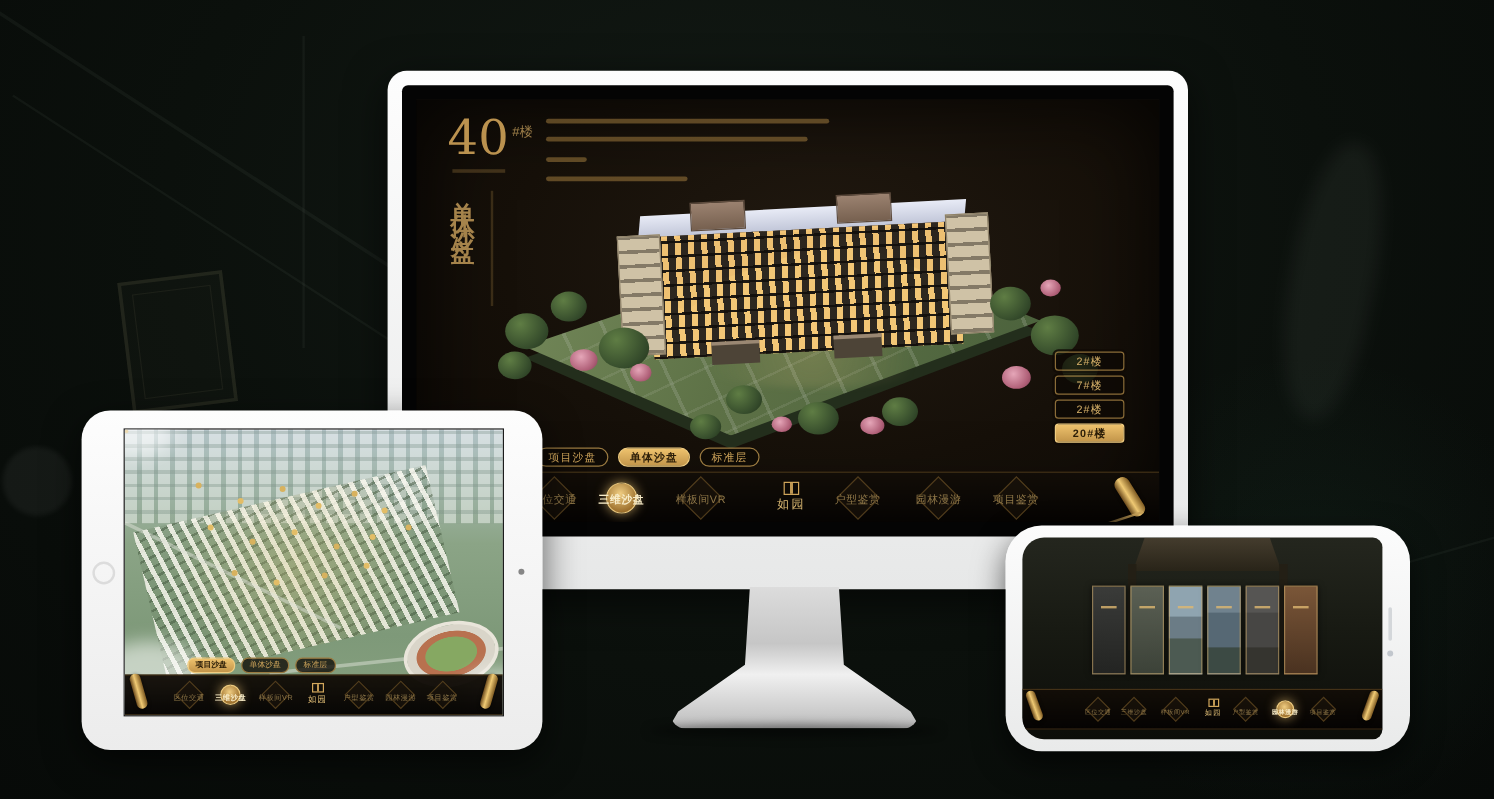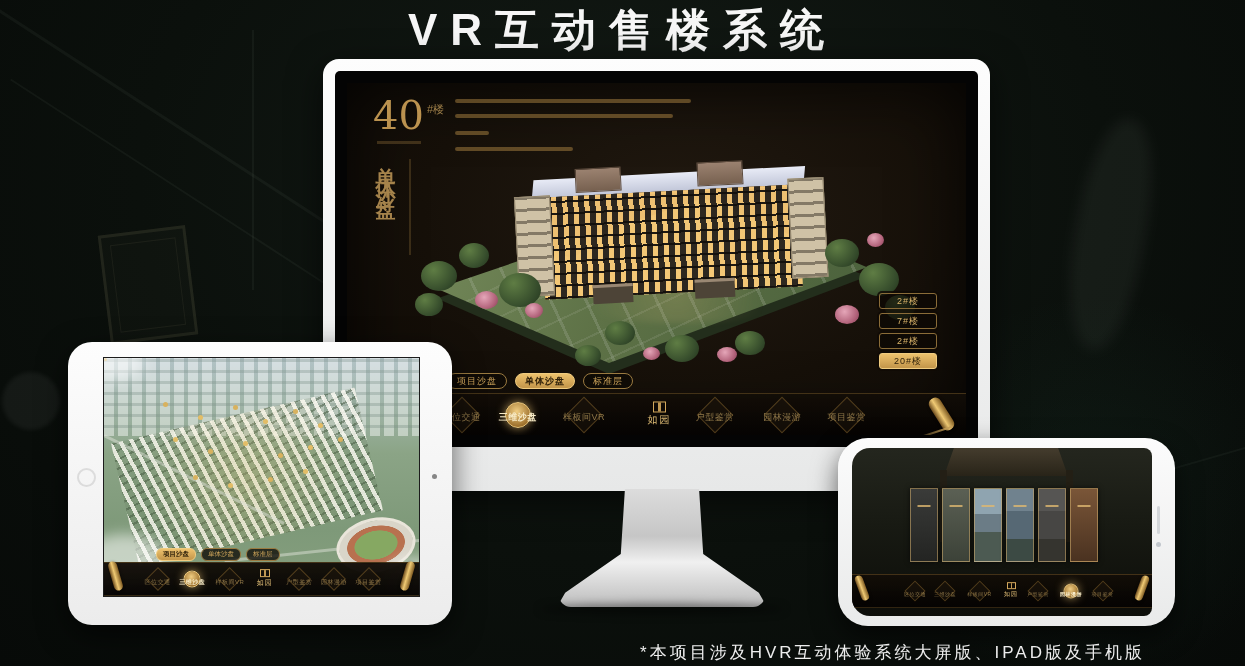--- a/index.html
+++ b/index.html
@@ -73,21 +73,21 @@
   .tree{position:absolute;border-radius:50%;
     background:radial-gradient(circle at 35% 30%,#5f7d44,#33492a 70%,#223218);}
   .tree.pink{background:radial-gradient(circle at 40% 35%,#e5a6b8,#b06078 65%,#7e3d55);}
   .bldg-glow{position:absolute;left:150px;top:120px;width:240px;height:60px;border-radius:50%;
     background:radial-gradient(circle,rgba(255,212,140,.16),transparent 70%);filter:blur(3px);}
   
   .m-floors{position:absolute;left:532px;top:210px;}
   .floor-btn{width:56px;height:14px;margin-bottom:4px;display:flex;align-items:center;justify-content:center;
     font-size:9px;letter-spacing:1px;color:#d9b36a;background:rgba(12,8,4,.72);
     border:1px solid #8a6c38;border-radius:3px;box-shadow:0 0 0 2px rgba(16,11,5,.85);}
-  .floor-btn.active{background:linear-gradient(#eec26d,#c2954a);color:#2c1e08;font-weight:normal;border-color:#f0cc80;}
+  .floor-btn.active{background:linear-gradient(#eec26d,#c2954a);color:#2c1e08;font-weight:bold;border-color:#f0cc80;}
   
   .subtabs{position:absolute;display:flex;gap:8px;align-items:center;}
   .m-subtabs{left:100px;top:290px;}
   .subtab{height:14px;padding:0 9px;display:flex;align-items:center;font-size:9px;letter-spacing:1px;
     color:#cfa55b;border:1px solid #9a7a40;border-radius:8px;background:rgba(14,10,5,.78);}
   .subtab.active{background:linear-gradient(#eec26d,#c2954a);color:#2c1e08;font-weight:bold;border-color:#f0cc80;}
   
   .navbar{position:absolute;background:linear-gradient(180deg,rgba(18,13,7,.96),rgba(5,3,2,.98));
     border-top:1px solid rgba(160,120,55,.4);border-bottom:1px solid rgba(160,120,55,.22);}
   .nav-item{position:absolute;top:50%;transform:translate(-50%,-50%);white-space:nowrap;cursor:pointer;}
@@ -179,21 +179,20 @@
 
   <div class="bg-el bg-line" style="left:-40px;top:120px;width:420px;height:3px;transform:rotate(33deg);"></div>
   <div class="bg-el bg-line" style="left:-20px;top:182px;width:380px;height:2px;transform:rotate(33deg);"></div>
   <div class="bg-el bg-line" style="left:252px;top:30px;width:2px;height:260px;"></div>
   <div class="bg-el bg-line" style="left:960px;top:480px;width:340px;height:2px;transform:rotate(-16deg);"></div>
   <div class="bg-el bg-plaque"></div>
   <div class="bg-el bg-river"></div>
   <div class="bg-el bg-circle"></div>
   <div class="bg-el bg-tint"></div>
 
-  <div class="title">VR互动售楼系统</div>
 
   <div class="monitor-body">
     <div class="monitor-bezel">
       <div class="screen">
 
         <div class="m-num-row">
           <span class="m-num">40</span>
           <span class="m-num-sfx">#楼</span>
         </div>
         <div class="m-head-bar"></div>
@@ -354,15 +353,14 @@
         <div class="nav-item" style="left:62%"><i class="orn"></i><span class="lbl">户型鉴赏</span></div>
         <div class="nav-item active" style="left:73%"><i class="orn"></i><span class="lbl">园林漫游</span></div>
         <div class="nav-item" style="left:83.5%"><i class="orn"></i><span class="lbl">项目鉴赏</span></div>
         <div class="handle p-handle-r"></div>
       </div>
     </div>
     <div class="phone-speaker"></div>
     <div class="phone-cam"></div>
   </div>
 
-  <div class="footnote">*本项目涉及HVR互动体验系统大屏版、IPAD版及手机版</div>
 
 </div>
 
 </body></html>

